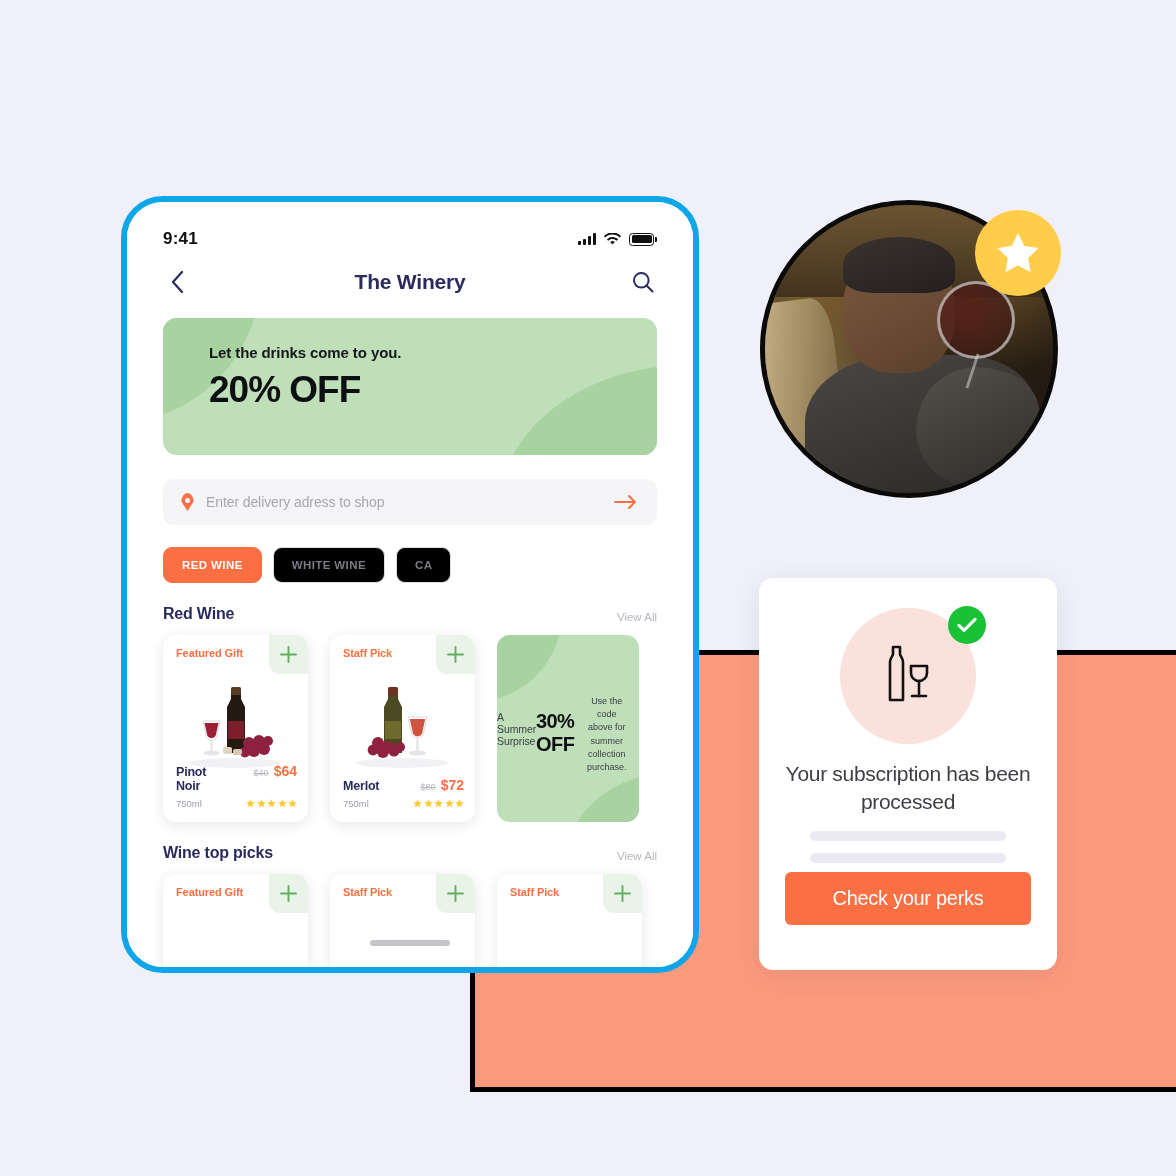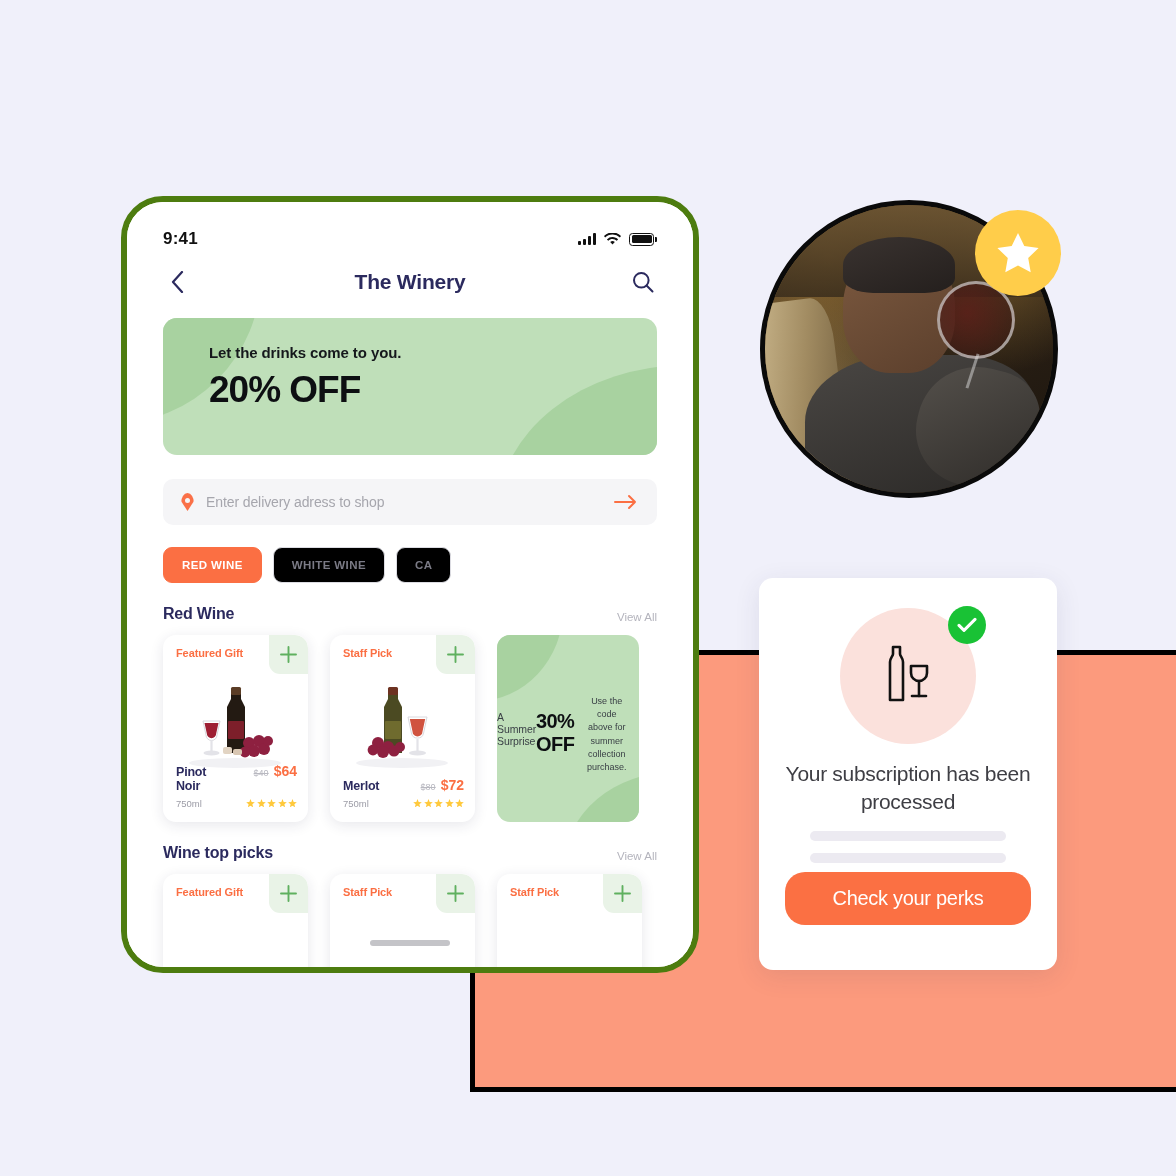--- a/index.html
+++ b/index.html
@@ -18,21 +18,21 @@
     background: #fc9a7d;
     border: 5px solid #000;
     border-right: none;
   }
 
   
   .phone {
     position: absolute; left: 121px; top: 196px;
     width: 578px; height: 777px;
     background: #ffffff;
-    border: 6px solid #4d7c0f;
+    border: 6px solid #0ea5e9;
     border-radius: 42px;
     overflow: hidden;
   }
   .phone-inner { position: relative; width: 100%; height: 100%; background:#fff; }
 
   
   .statusbar {
     display:flex; align-items:center; justify-content:space-between;
     padding: 26px 36px 0 36px; height: 48px;
   }
@@ -220,21 +220,21 @@
     display:flex; align-items:center; justify-content:center;
   }
   .sub-title {
     margin-top:16px; text-align:center; font-size:21px; color:#3e3e44;
     line-height:1.32; letter-spacing:-.3px;
   }
   .sk { width:196px; height:10px; background:#eceaf1; border-radius:6px; margin-top:16px; }
   .sk.s2 { width:196px; margin-top:12px; }
   .sub-btn {
     margin-top:9px; width:100%; height:53px;
-    background:#fb7043; border-radius:20px; border:none;
+    background:#fb7043; border-radius:6px; border:none;
     color:#fff; font-size:20px; font-family:"Liberation Sans", sans-serif;
     letter-spacing:-.3px; cursor:pointer;
   }
 </style>
 </head>
 <body>
 
 <div id="stage">
 
   <div class="orange-block"></div>

